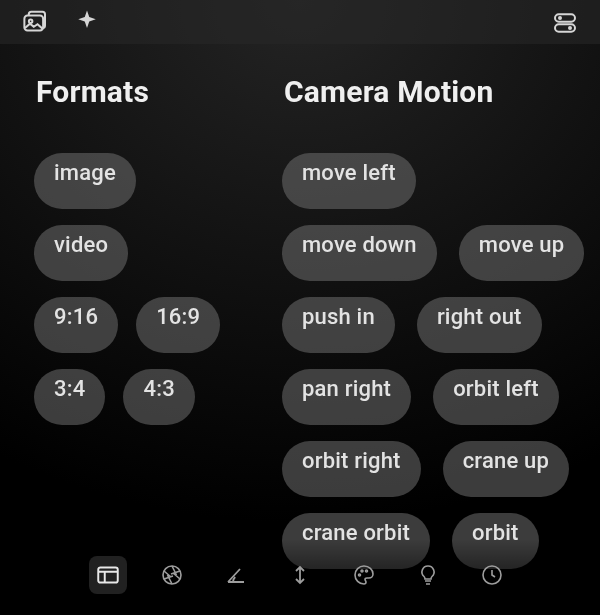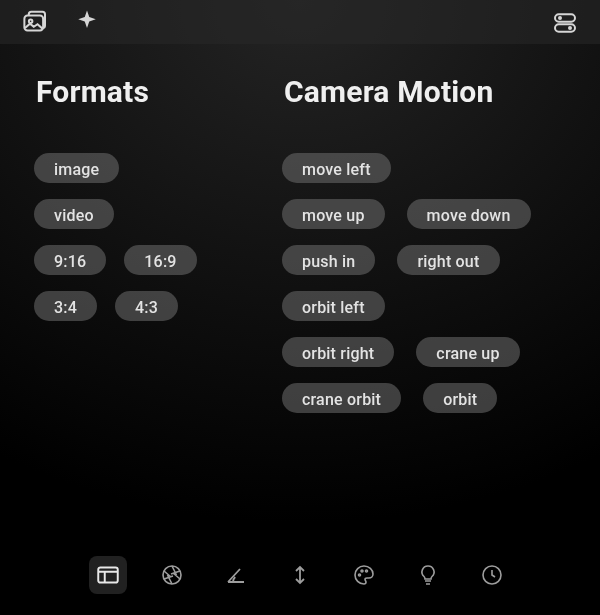--- a/index.html
+++ b/index.html
@@ -66,23 +66,23 @@
     gap: 18px;
     margin-bottom: 16px;
     white-space: nowrap;
   }
   .chip {
     display: inline-flex;
     align-items: center;
     justify-content: center;
     background: rgba(110,110,110,0.55);
     color: #e3e3e3;
-    font-size: 16px;
+    font-size: 22px;
     line-height: 1;
-    padding: 9px 20px 5px 20px;
+    padding: 9px 20px 25px 20px;
     border-radius: 999px;
     font-weight: 500;
     letter-spacing: 0.2px;
     white-space: nowrap;
     flex: 0 0 auto;
   }
   .col-motion .chip-row { gap: 22px; align-items: flex-end; }
 
   
   .bottombar {
@@ -164,28 +164,29 @@
         </div>
     </div>
 
     <div class="col col-motion">
       <h2 class="section-title">Camera Motion</h2>
       <div id="motion-rows">
           <div class="chip-row">
             <span class="chip">move left</span>
           </div>
           <div class="chip-row">
+            <span class="chip">move down</span>
             <span class="chip">move up</span>
-            <span class="chip">move down</span>
           </div>
           <div class="chip-row">
             <span class="chip">push in</span>
             <span class="chip">right out</span>
           </div>
           <div class="chip-row">
+            <span class="chip">pan right</span>
             <span class="chip">orbit left</span>
           </div>
           <div class="chip-row">
             <span class="chip">orbit right</span>
             <span class="chip">crane up</span>
           </div>
           <div class="chip-row">
             <span class="chip">crane orbit</span>
             <span class="chip">orbit</span>
           </div>

